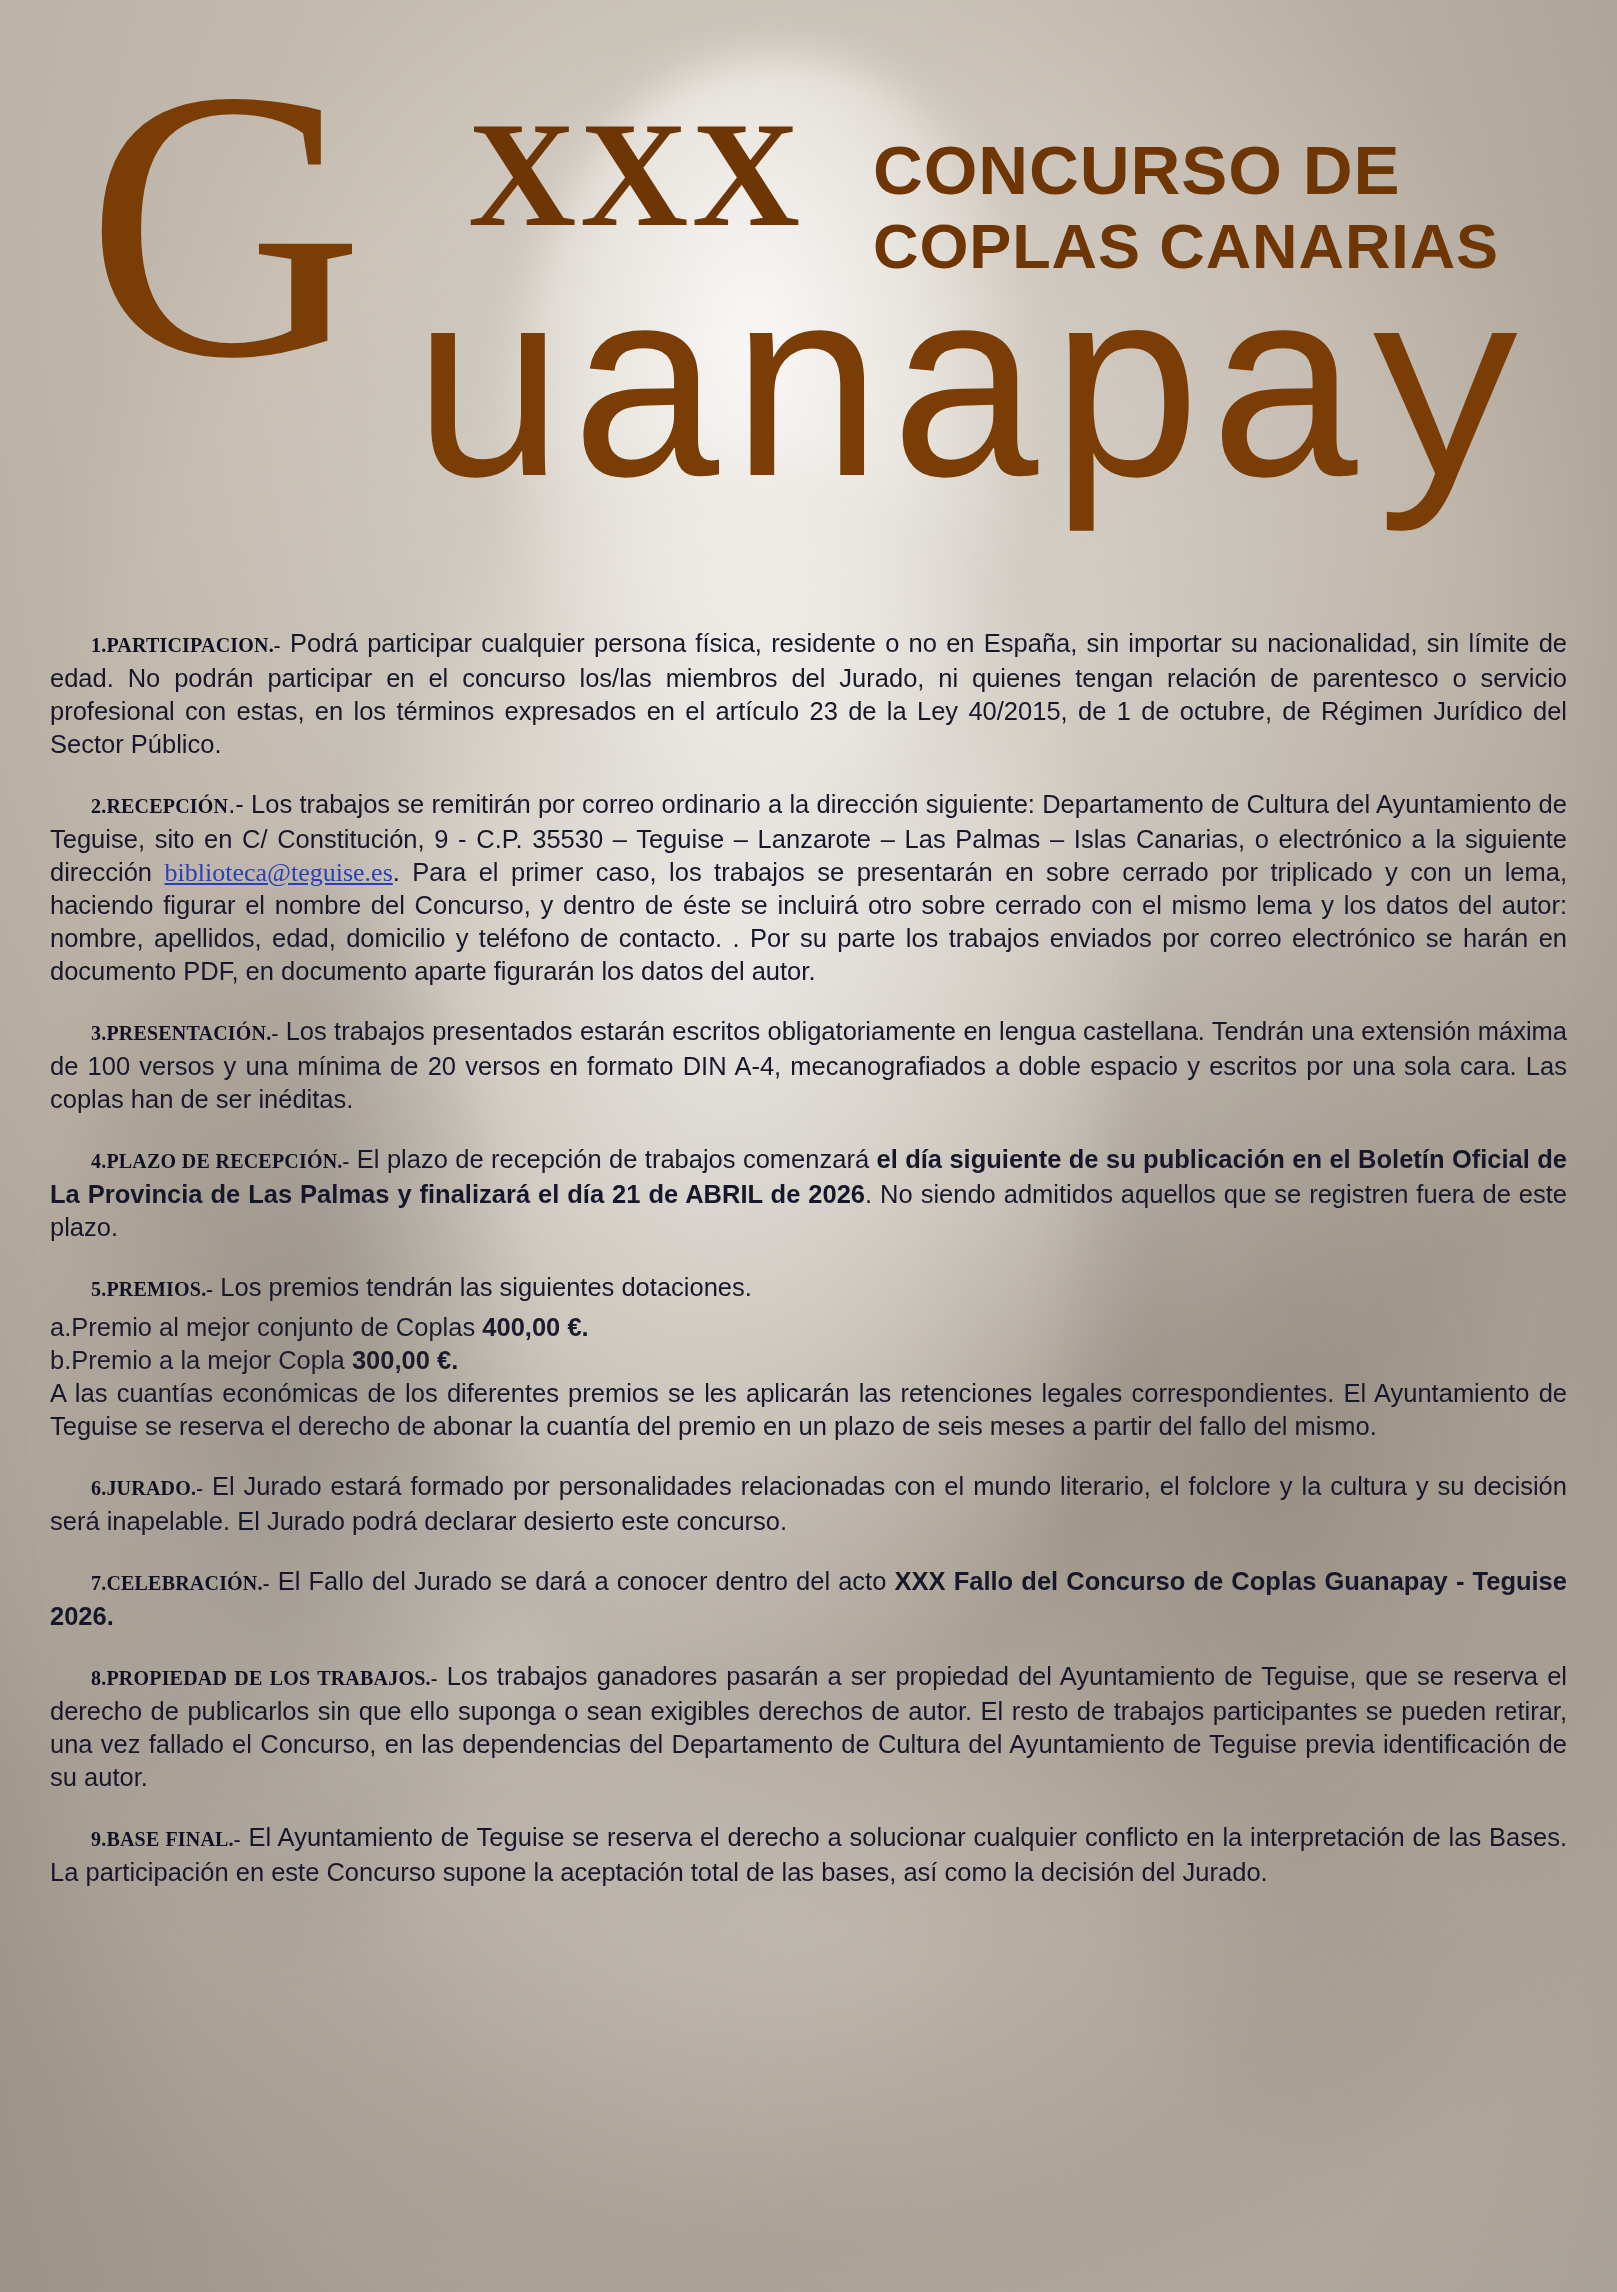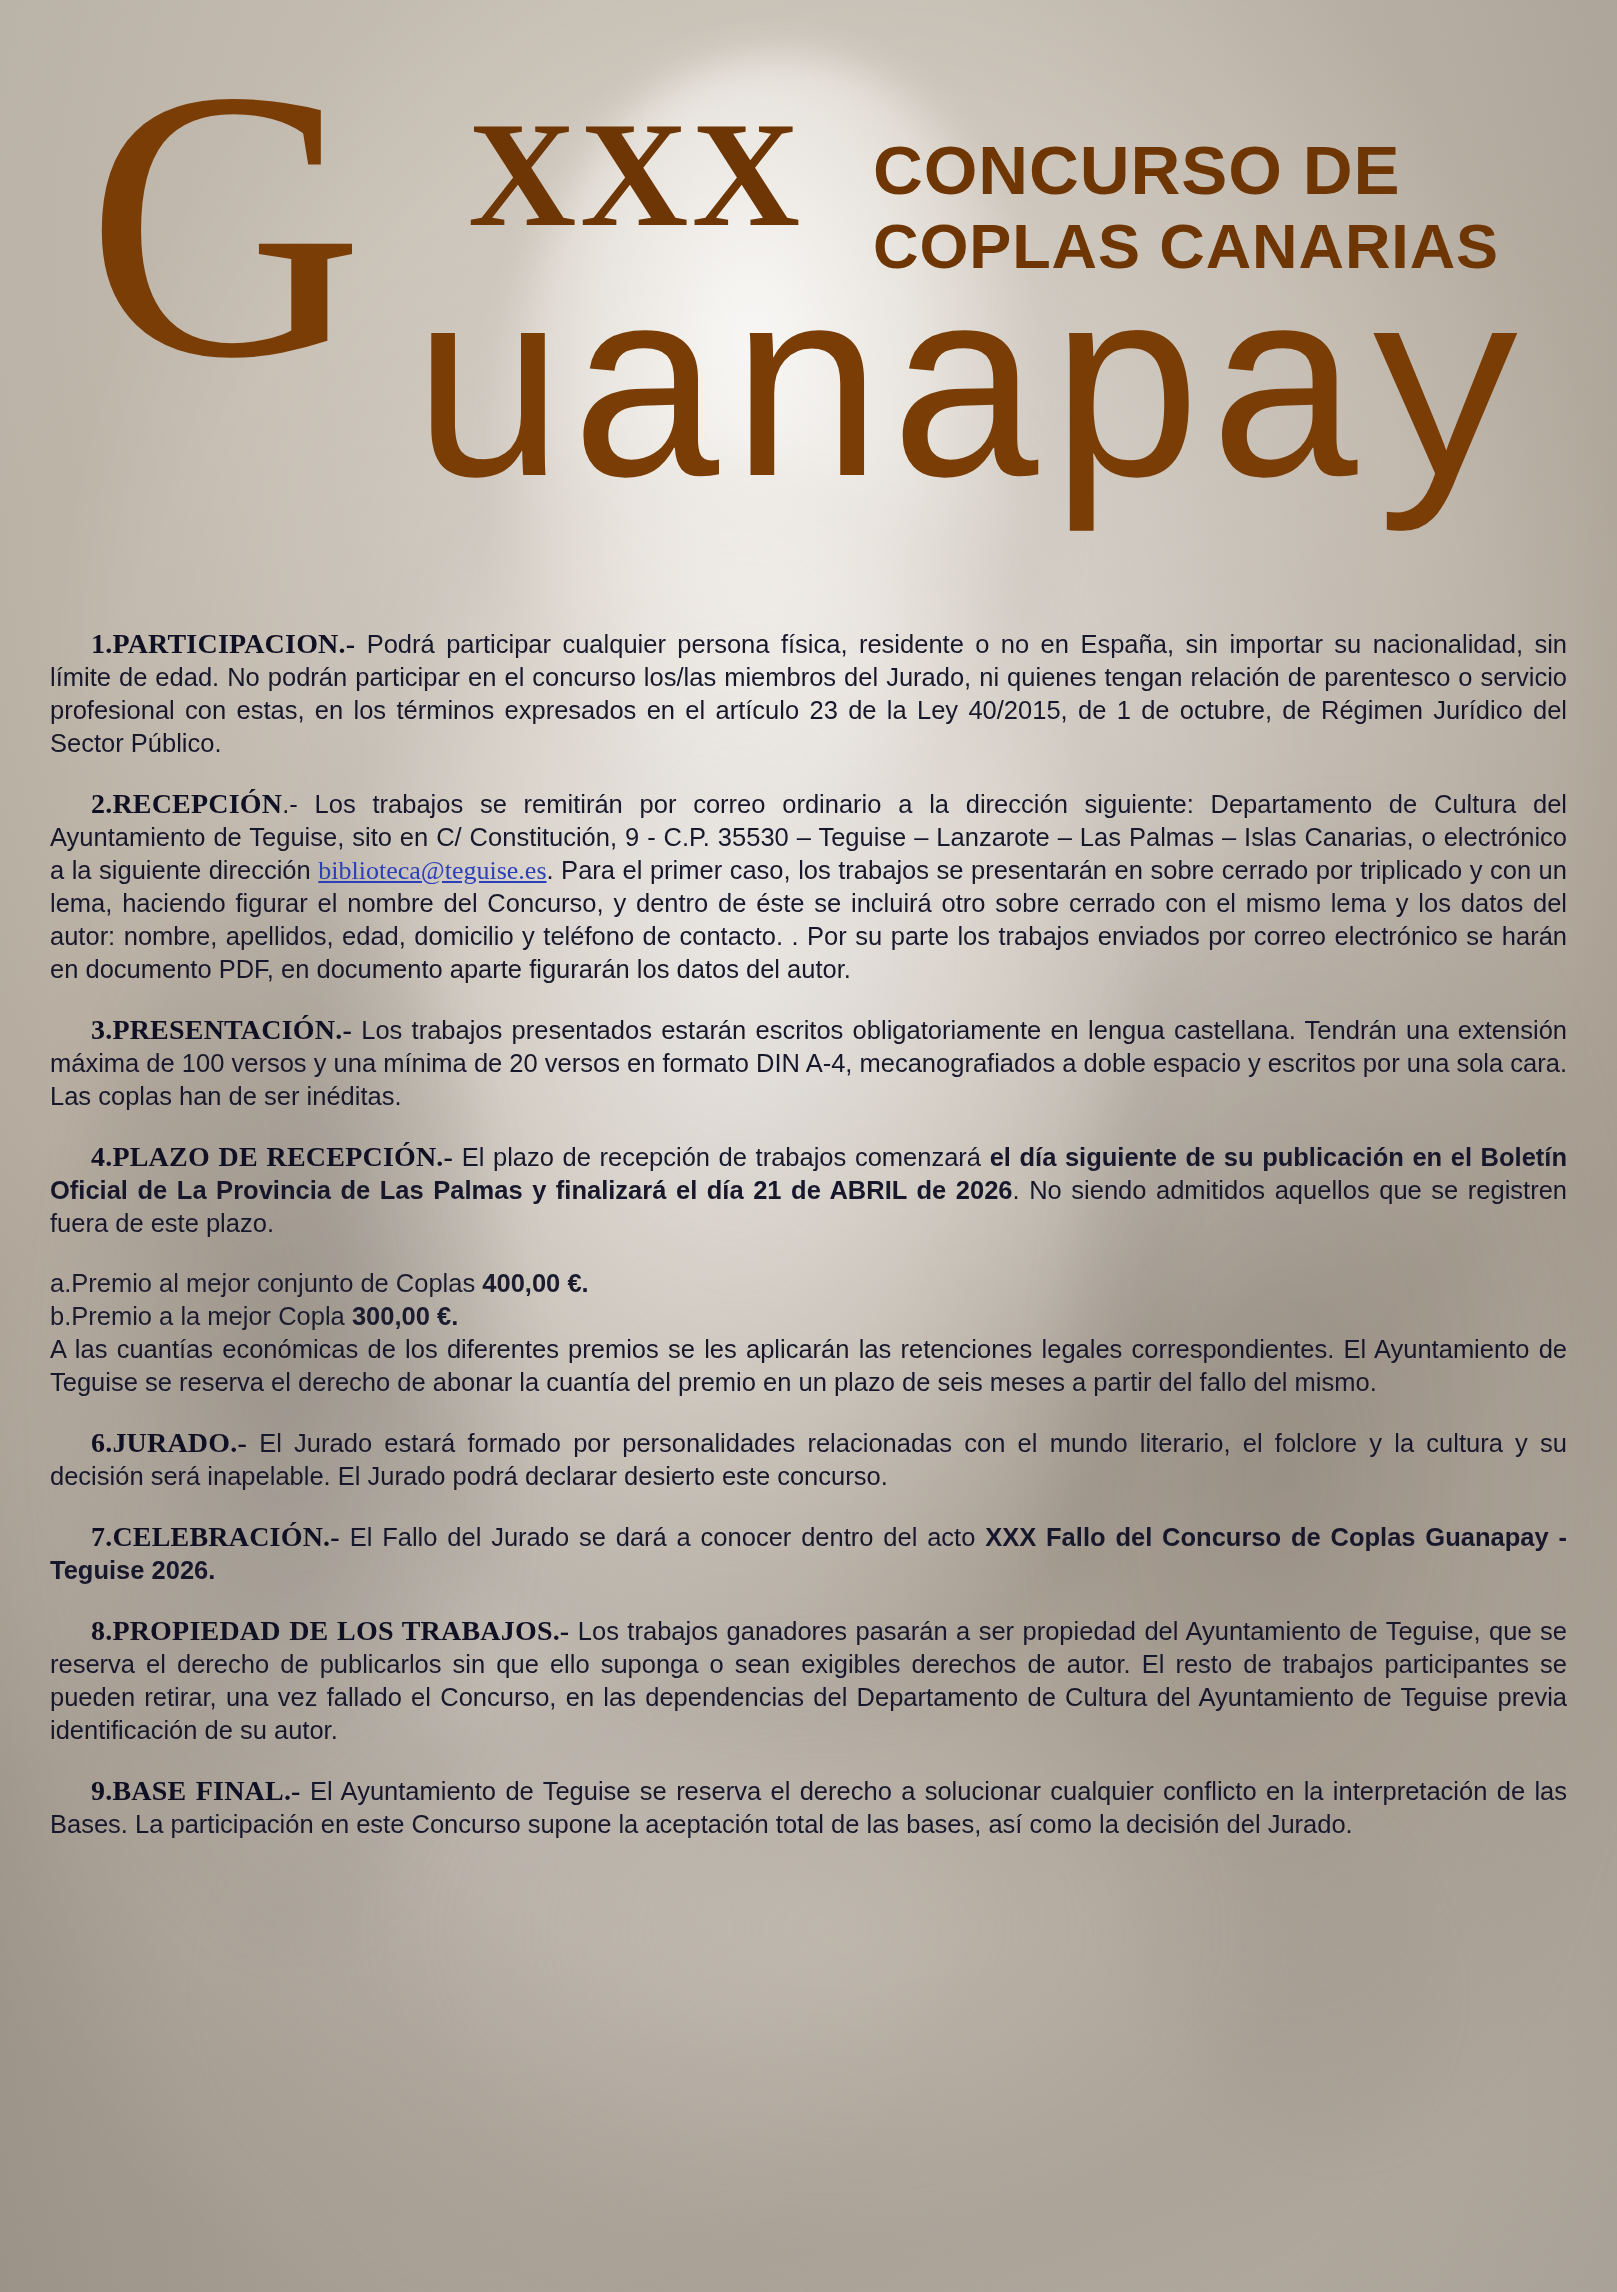--- a/index.html
+++ b/index.html
@@ -140,21 +140,21 @@
     line-height: 33px;
     color: #17172b;
     margin: 0 0 27px 0;
     text-align: left;
   }
   .para.tight { margin-bottom: 5.4px; }
   .para .indent { display: inline-block; width: 41px; }
   .lead {
     font-family: "Liberation Serif", serif;
     font-weight: 700;
-    font-size: 28px;
+    font-size: 20px;
     color: #101024;
     letter-spacing: 0.2px;
   }
   .bold {
     font-weight: 700;
   }
   .mail {
     color: #2a3fb8;
     text-decoration: underline;
     font-family: "Liberation Serif", serif;
@@ -199,20 +199,23 @@
     </p>
 
     <p class="para justify">
       <span class="indent"></span><span class="lead">3.PRESENTACIÓN.-</span><span> Los trabajos presentados estarán escritos obligatoriamente en lengua castellana. Tendrán una extensión máxima de 100 versos y una mínima de 20 versos en formato DIN A-4, mecanografiados a doble espacio y escritos por una sola cara. Las coplas han de ser inéditas.</span>
     </p>
 
     <p class="para justify">
       <span class="indent"></span><span class="lead">4.PLAZO DE RECEPCIÓN.-</span><span> El plazo de recepción de trabajos comenzará </span><span class="bold">el día siguiente de su publicación en el Boletín Oficial de La Provincia de Las Palmas y finalizará el día 21 de ABRIL de 2026</span><span>. No siendo admitidos aquellos que se registren fuera de este plazo.</span>
     </p>
 
+    <p class="para tight">
+      <span class="indent"></span><span class="lead">5.PREMIOS.-</span><span> Los premios tendrán las siguientes dotaciones.</span>
+    </p>
     <p class="sub">
       <span>a.Premio al mejor conjunto de Coplas </span><span class="bold">400,00 €.</span>
     </p>
     <p class="sub">
       <span>b.Premio a la mejor Copla </span><span class="bold">300,00 €.</span>
     </p>
     <p class="para justify">A las cuantías económicas de los diferentes premios se les aplicarán las retenciones legales correspondientes. El Ayuntamiento de Teguise se reserva el derecho de abonar la cuantía del premio en un plazo de seis meses a partir del fallo del mismo.</p>
 
     <p class="para justify">
       <span class="indent"></span><span class="lead">6.JURADO.-</span><span> El Jurado estará formado por personalidades relacionadas con el mundo literario, el folclore y la cultura y su decisión será inapelable. El Jurado podrá declarar desierto este concurso.</span>

